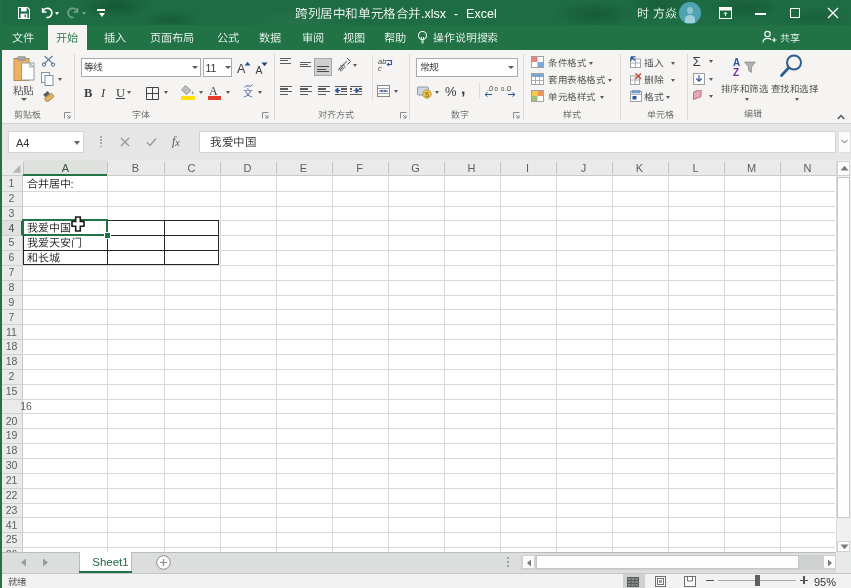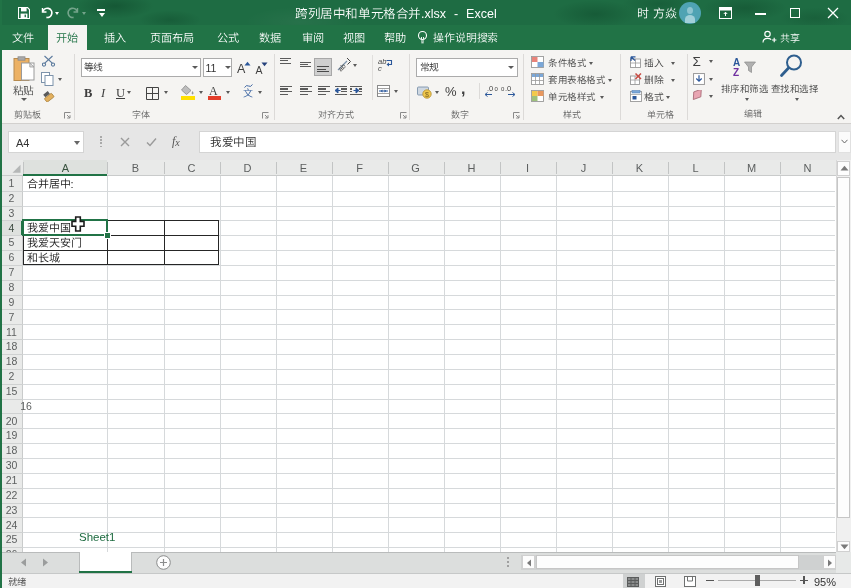--- a/index.html
+++ b/index.html
@@ -686,21 +686,21 @@
     <div class="ab" style="left:2px;top:444.30px;width:19px;text-align:center;font:10.5px 'Liberation Sans';color:#5c5f5f">18</div>
     <div class="ab" style="left:2px;top:457.95px;width:21.3px;height:1px;background:#cfd1d1"></div>
     <div class="ab" style="left:2px;top:459.15px;width:19px;text-align:center;font:10.5px 'Liberation Sans';color:#5c5f5f">30</div>
     <div class="ab" style="left:2px;top:472.80px;width:21.3px;height:1px;background:#cfd1d1"></div>
     <div class="ab" style="left:2px;top:474.00px;width:19px;text-align:center;font:10.5px 'Liberation Sans';color:#5c5f5f">21</div>
     <div class="ab" style="left:2px;top:487.65px;width:21.3px;height:1px;background:#cfd1d1"></div>
     <div class="ab" style="left:2px;top:488.85px;width:19px;text-align:center;font:10.5px 'Liberation Sans';color:#5c5f5f">22</div>
     <div class="ab" style="left:2px;top:502.50px;width:21.3px;height:1px;background:#cfd1d1"></div>
     <div class="ab" style="left:2px;top:503.70px;width:19px;text-align:center;font:10.5px 'Liberation Sans';color:#5c5f5f">23</div>
     <div class="ab" style="left:2px;top:517.35px;width:21.3px;height:1px;background:#cfd1d1"></div>
-    <div class="ab" style="left:2px;top:518.55px;width:19px;text-align:center;font:10.5px 'Liberation Sans';color:#5c5f5f">24</div>
+    <div class="ab" style="left:2px;top:518.55px;width:19px;text-align:center;font:10.5px 'Liberation Sans';color:#5c5f5f">41</div>
     <div class="ab" style="left:2px;top:532.20px;width:21.3px;height:1px;background:#cfd1d1"></div>
     <div class="ab" style="left:2px;top:533.40px;width:19px;text-align:center;font:10.5px 'Liberation Sans';color:#5c5f5f">25</div>
     <div class="ab" style="left:2px;top:547.05px;width:21.3px;height:1px;background:#cfd1d1"></div>
     <div class="ab" style="left:2px;top:548.25px;width:19px;text-align:center;font:10.5px 'Liberation Sans';color:#5c5f5f">26</div>
     <div class="ab" style="left:2px;top:561.90px;width:21.3px;height:1px;background:#cfd1d1"></div>
     <div class="ab" style="left:23.3px;top:190.65px;width:812.2px;height:1px;background:#d6d9db"></div>
     <div class="ab" style="left:23.3px;top:205.50px;width:812.2px;height:1px;background:#d6d9db"></div>
     <div class="ab" style="left:23.3px;top:220.35px;width:812.2px;height:1px;background:#d6d9db"></div>
     <div class="ab" style="left:23.3px;top:235.20px;width:812.2px;height:1px;background:#d6d9db"></div>
     <div class="ab" style="left:23.3px;top:250.05px;width:812.2px;height:1px;background:#d6d9db"></div>
@@ -797,21 +797,21 @@
     </svg>
     <div class="ab" style="left:0;top:552px;width:851px;height:21px;background:#dcdedd;border-top:1px solid #b9bbbb"></div>
     <svg class="ab" style="left:20px;top:558px" width="7" height="9" viewBox="0 0 7 9">
       <path d="M6 0.5 L1 4.5 L6 8.5 Z" fill="#9b9d9d"></path>
     </svg>
     <svg class="ab" style="left:42px;top:558px" width="7" height="9" viewBox="0 0 7 9">
       <path d="M1 0.5 L6 4.5 L1 8.5 Z" fill="#9b9d9d"></path>
     </svg>
     <div class="ab" style="left:79px;top:552px;width:53px;height:21px;background:#fff;border-left:1px solid #b9bbbb;border-right:1px solid #b9bbbb"></div>
     <div class="ab" style="left:79px;top:570.5px;width:53px;height:2.5px;background:#217346"></div>
-    <div class="ab" style="left:79px;top:531px;width:63px;text-align:left;font:11.5px 'Liberation Sans';color:#1e6b40">Sheet1</div>
+    <div class="ab" style="left:79px;top:556px;width:63px;text-align:center;font:11.5px 'Liberation Sans';color:#1e6b40">Sheet1</div>
     <svg class="ab" style="left:156px;top:555px" width="15" height="15" viewBox="0 0 15 15">
 <circle cx="7.5" cy="7.5" r="6.8" fill="#fdfdfd" stroke="#8a8c8c" stroke-width="1"></circle>
 <path d="M7.5 4 V11 M4 7.5 H11" stroke="#8a8c8c" stroke-width="1.2"></path>
     </svg>
     <div class="ab" style="left:507px;top:557px;width:2px;height:11px;background:repeating-linear-gradient(#a0a0a0 0 2px, transparent 2px 4px)"></div>
     <div class="ab" style="left:521px;top:554.5px;width:315px;height:15.5px;background:#cfd1d1"></div>
     <div class="ab" style="left:522px;top:555px;width:13px;height:14px;background:#fdfdfd;border:1px solid #d0d0d0"></div>
     <svg class="ab" style="left:526px;top:558.5px" width="6" height="8" viewBox="0 0 6 8">
       <path d="M5 0.5 L1 4 L5 7.5 Z" fill="#7a7a7a"></path>
     </svg>

